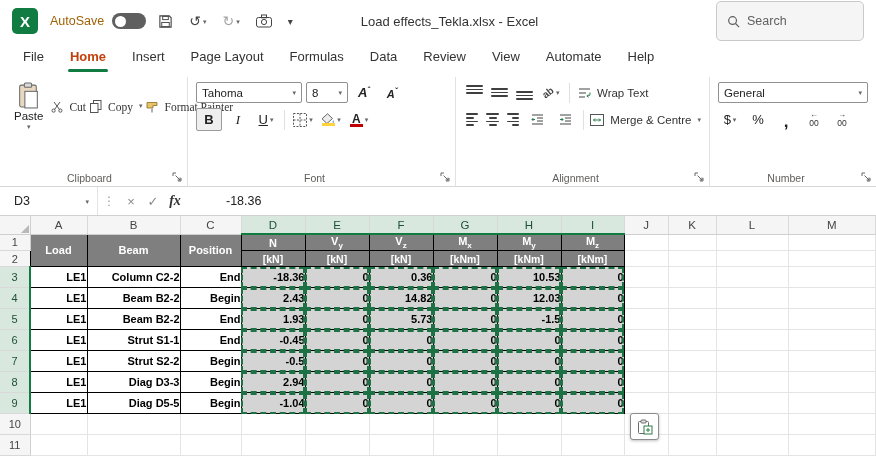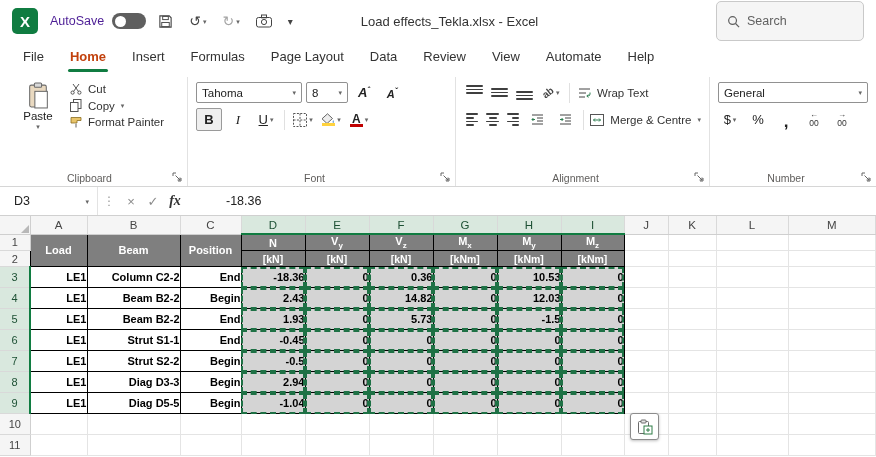--- a/index.html
+++ b/index.html
@@ -7,21 +7,21 @@
     width:876px;height:457px;overflow:hidden;background:#fff;
     font-family:"Liberation Sans",sans-serif;color:#222;
     -webkit-font-smoothing:antialiased;
   }
   .win{width:876px;height:457px;display:flex;flex-direction:column;}
 
   
   .titlebar{height:42px;display:flex;align-items:center;padding:0 12px;gap:8px;background:#fff;box-sizing:border-box;}
   .app-icon{width:26px;height:26px;border-radius:5px;background:var(--accent);color:#fff;font-weight:700;
     font-size:15px;display:flex;align-items:center;justify-content:center;}
-  .autosave-label{font-size:12.5px;color:#4c1d95;margin-left:4px;}
+  .autosave-label{font-size:12.5px;color:#a16207;margin-left:4px;}
   .toggle{width:34px;height:16px;border-radius:9px;background:#5f5f5f;position:relative;flex:none;}
   .toggle .knob{width:11px;height:11px;border-radius:50%;background:#fff;position:absolute;left:3px;top:2.5px;}
   .qat-btn{background:none;border:none;padding:2px 4px;display:flex;align-items:center;gap:2px;color:#444;
     font-size:14px;cursor:default;}
   .qat-btn svg{display:block;}
   .car{font-size:7px;color:#666;line-height:1;}
   .dim{color:#a5a5a5;}
   .title-text{font-size:13px;color:#333;margin-left:56px;white-space:nowrap;}
   .search-box{margin-left:auto;width:148px;height:40px;border:1px solid #c9c9c9;border-radius:5px;background:#f5f5f5;
     display:flex;align-items:center;gap:7px;padding:0 10px;box-sizing:border-box;}
@@ -35,21 +35,21 @@
 
   
   .ribbon{height:115px;border-bottom:1px solid #d6d6d6;display:flex;padding:5px 0 0 6px;box-sizing:border-box;}
   .rgroup{position:relative;padding:2px 8px 16px 8px;border-right:1px solid #e2e2e2;box-sizing:border-box;}
   .glabel{position:absolute;bottom:2px;left:0;right:14px;text-align:center;font-size:10.5px;color:#5f5d5b;}
   .launcher{position:absolute;bottom:3px;right:4px;width:12px;height:12px;display:flex;align-items:center;justify-content:center;}
   .gcol{display:flex;flex-direction:column;gap:4px;justify-content:space-between;}
   .frow{display:flex;align-items:center;gap:4px;height:23px;}
   .gbody{display:flex;gap:8px;}
   .paste-big{width:48px;display:flex;flex-direction:column;align-items:center;gap:1px;font-size:11.5px;color:#222;padding-top:3px;}
-  .clip-col{display:flex;flex-direction:column;gap:4px;padding-top:4px;}
+  .clip-col{display:flex;flex-direction:row;gap:4px;padding-top:4px;font-family:Liberation Serif, serif;}
   .sbtn{display:flex;align-items:center;gap:6px;font-size:11.5px;color:#333;white-space:nowrap;}
   .combo{height:21px;border:1px solid #919191;border-radius:2px;background:#fff;display:flex;align-items:center;
     justify-content:space-between;padding:0 5px;font-size:11.5px;color:#222;box-sizing:border-box;}
   .w104{width:106px;} .w40{width:42px;} .w148{width:150px;}
   .fmt-btn{min-width:20px;height:21px;display:flex;align-items:center;justify-content:center;gap:2px;
     font-size:13px;color:#222;padding:0 2px;}
   .fmt-btn.boxed{border:1px solid #9a9a9a;background:#efefef;border-radius:2px;}
   .ga{font-size:13px;font-weight:600;font-style:italic;}
   .ga sup{font-size:8px;}
   .vdiv{width:1px;height:20px;background:#e0e0e0;margin:0 2px;flex:none;}
@@ -143,22 +143,22 @@
           <path d="M9.2 9.2 L13 13" stroke="#5f5f5f" stroke-width="1.3"></path>
         </svg>
       <span class="search-ph">Search</span>
     </div>
   </div>
 
   <div class="menubar" id="tabs">
       <div class="tab">File</div>
       <div class="tab active">Home</div>
       <div class="tab">Insert</div>
+      <div class="tab">Page Layout</div>
       <div class="tab">Formulas</div>
-      <div class="tab">Page Layout</div>
       <div class="tab">Data</div>
       <div class="tab">Review</div>
       <div class="tab">View</div>
       <div class="tab">Automate</div>
       <div class="tab">Help</div>
     </div>
 
   <div class="ribbon">
 
     <div class="rgroup" style="width:182px;">

